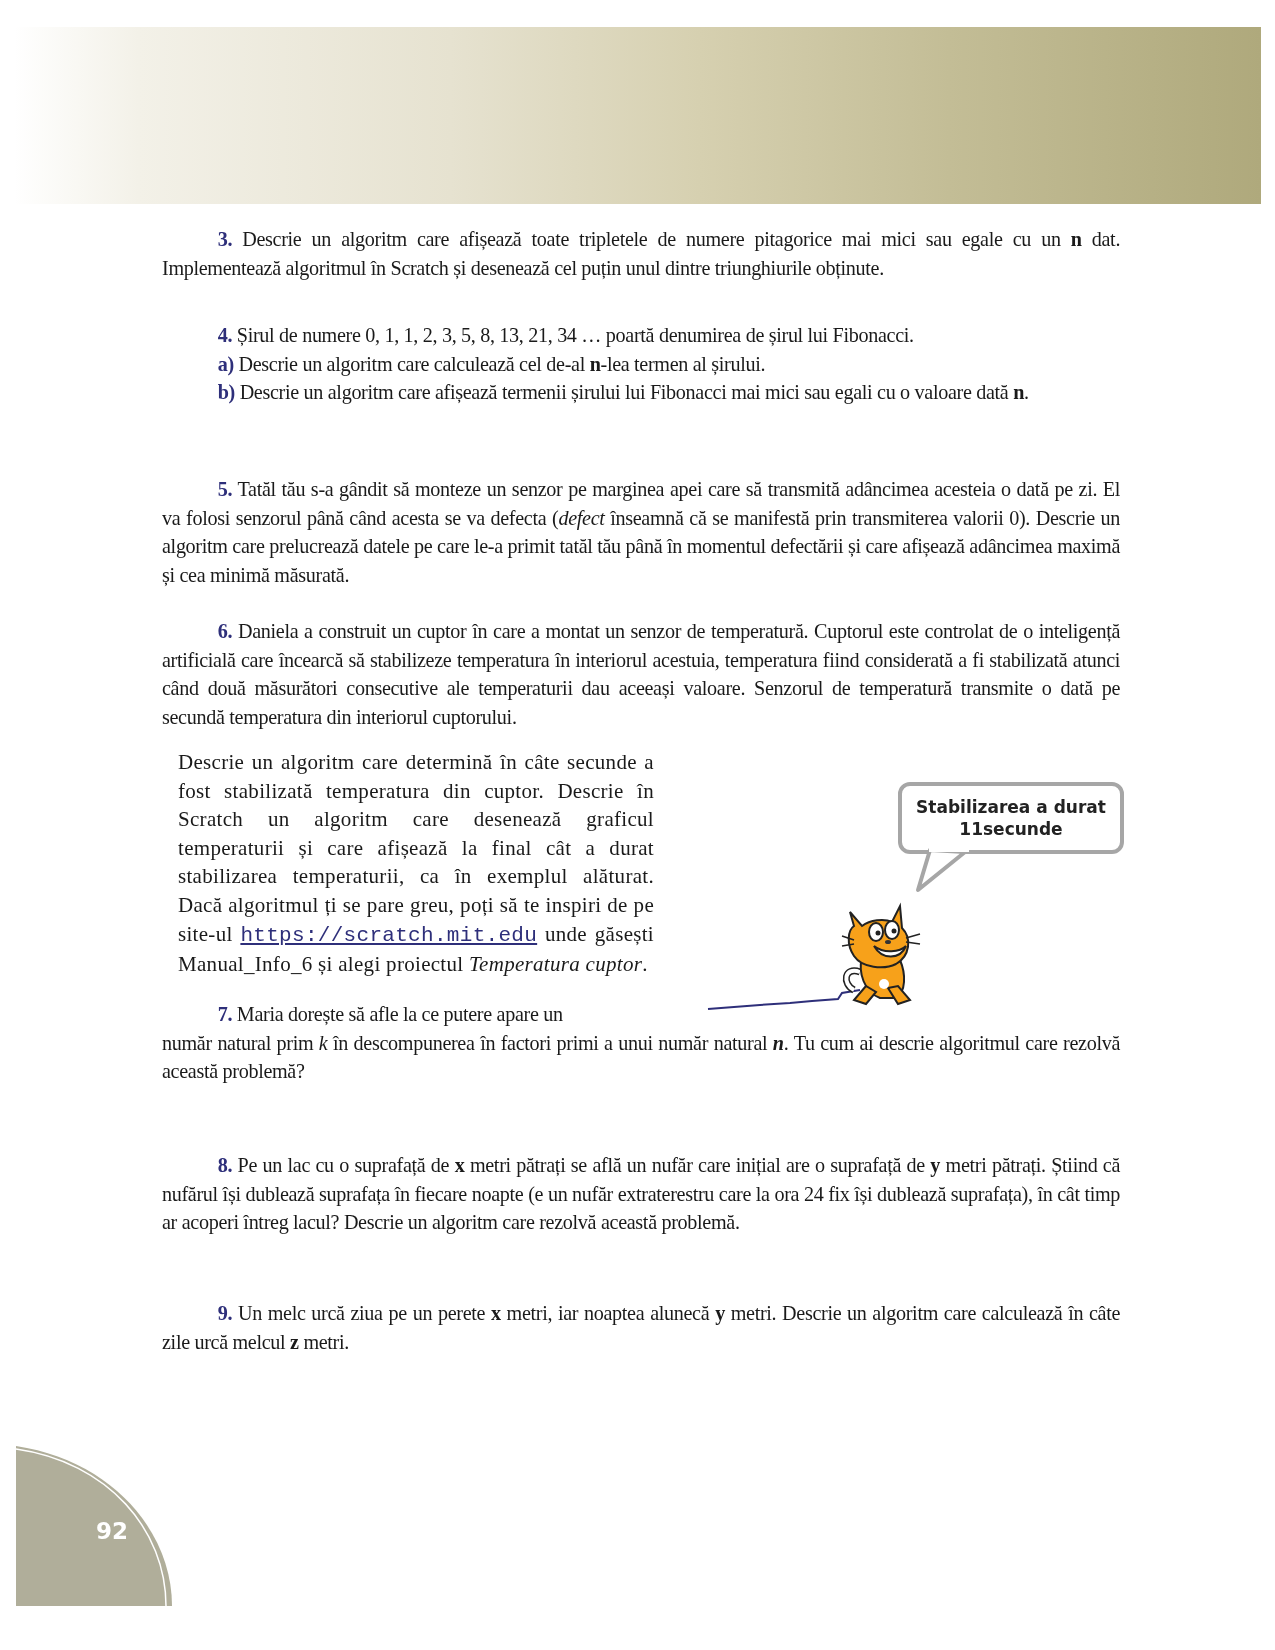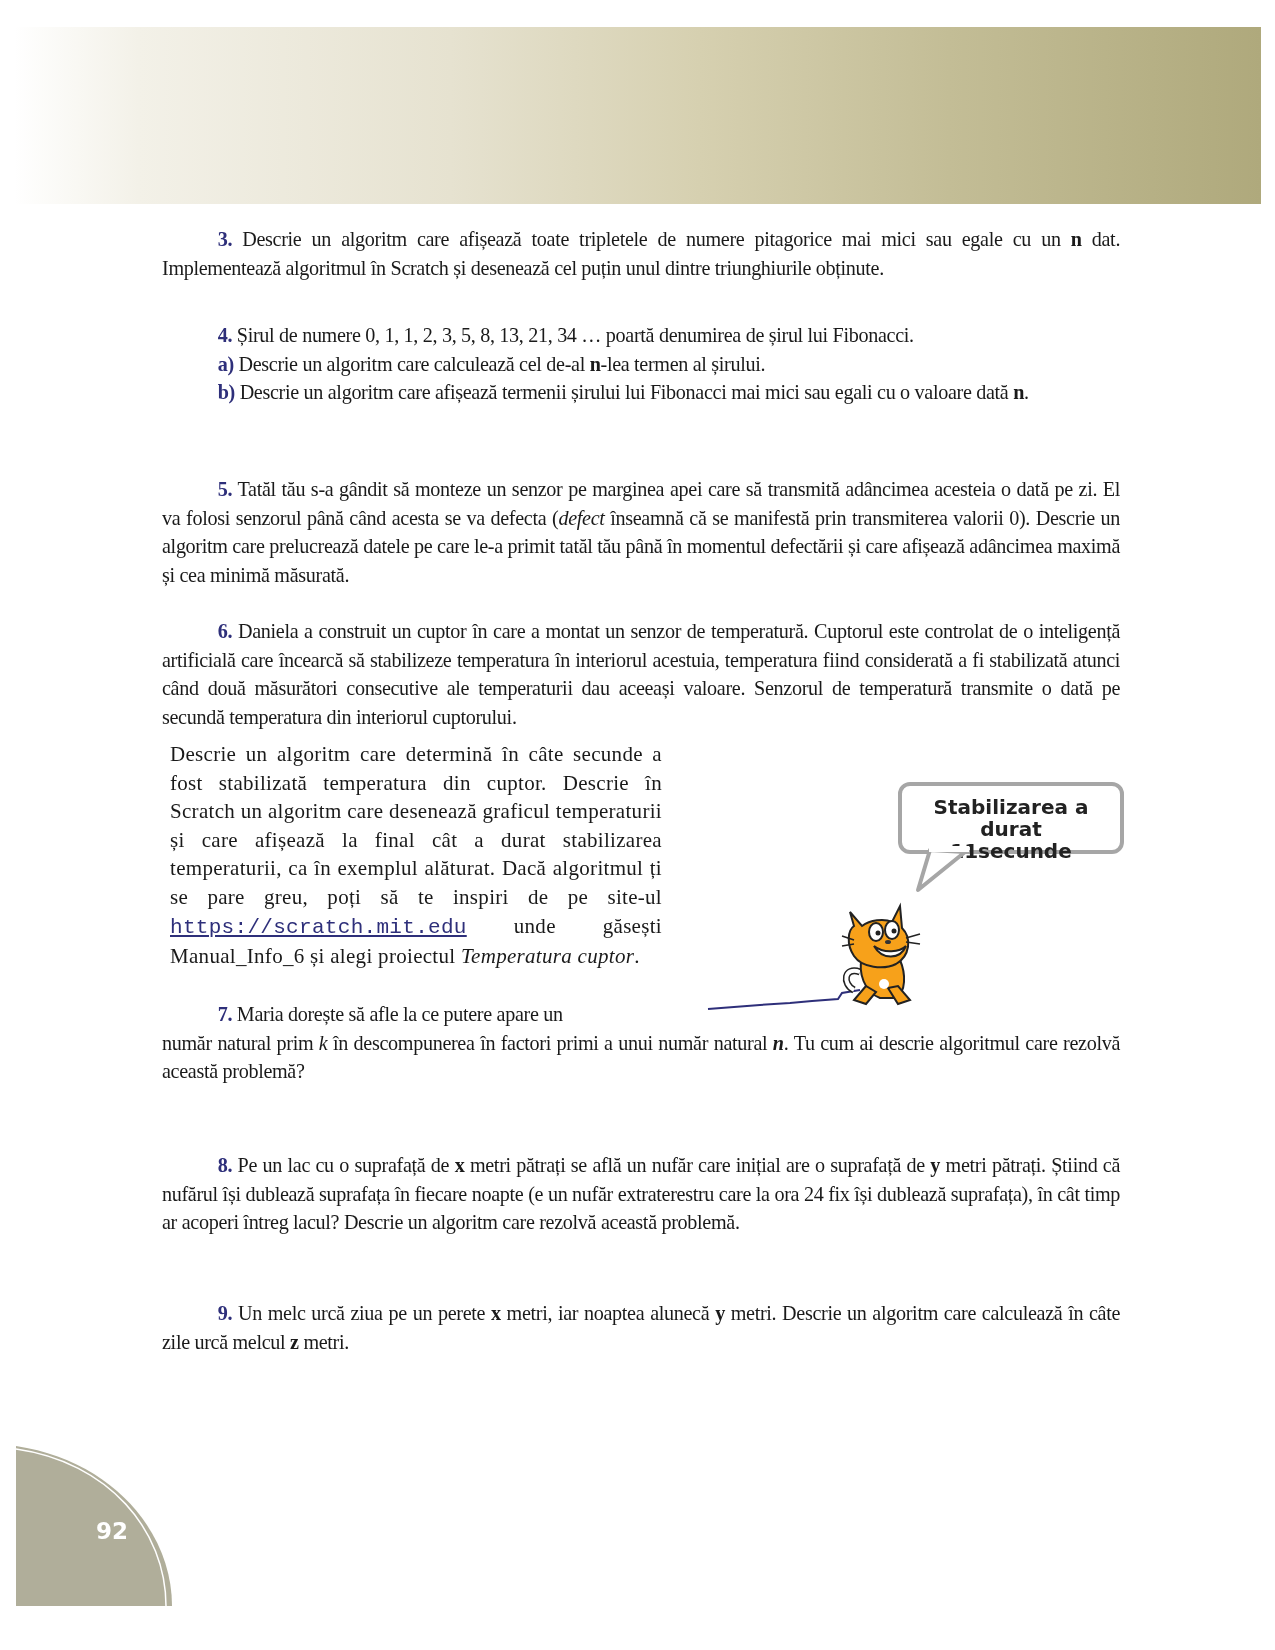--- a/index.html
+++ b/index.html
@@ -14,28 +14,28 @@
     .indent { text-indent: 58px; }
     .num { color: #2e2f7a; font-weight: bold; }
     .b { font-weight: bold; }
     .i { font-style: italic; }
     .ex3 { position: absolute; top: 0; }
     .ex4 { position: absolute; top: 96px; }
     .ex5 { position: absolute; top: 250px; }
     .ex6 { position: absolute; top: 392px; }
     .ex6-narrow { position: absolute; top: 507px; width: 508px; font-size: 21px; line-height: 28.6px;
                   text-align: justify; letter-spacing: 0.3px; }
-    .ex6-narrow p { margin: 8px; }
+    .ex6-narrow p { margin: 16px; }
     .link { color: #2e2f7a; text-decoration: underline; font-family: "Liberation Mono", "DejaVu Sans Mono", monospace; font-size: 21px; }
     .ex7 { position: absolute; top: 775px; }
     .ex8 { position: absolute; top: 926px; }
     .ex9 { position: absolute; top: 1074px; }
     .bubble { position: absolute; left: 898px; top: 782px; width: 226px; height: 72px;
       border: 4px solid #a6a6a6; border-radius: 12px; background: #fff; box-sizing: border-box;
-      font-family: "DejaVu Sans", "Liberation Sans", sans-serif; font-weight: bold; font-size: 20px;
+      font-family: "DejaVu Sans", "Liberation Sans", sans-serif; font-weight: bold; font-size: 17px;
       color: #222; text-align: center; line-height: 22px; padding-top: 10px; }
     .page-num { position: absolute; left: 96px; top: 1518px; font-family: "DejaVu Sans", "Liberation Sans", sans-serif;
       font-weight: bold; font-size: 23px; color: #ffffff; }
   </style>
 </head>
 <body>
 
 <div class="header-band"></div>
 
 <div class="content">

